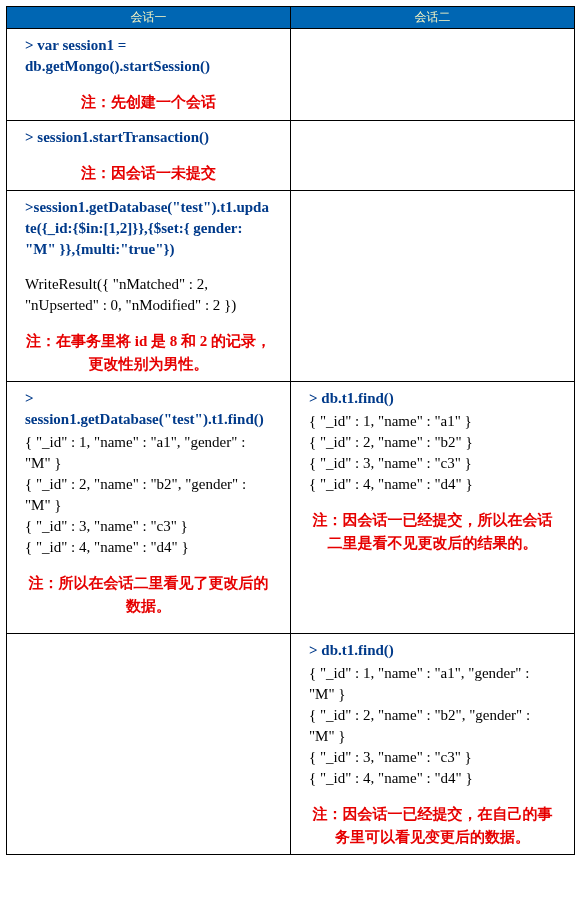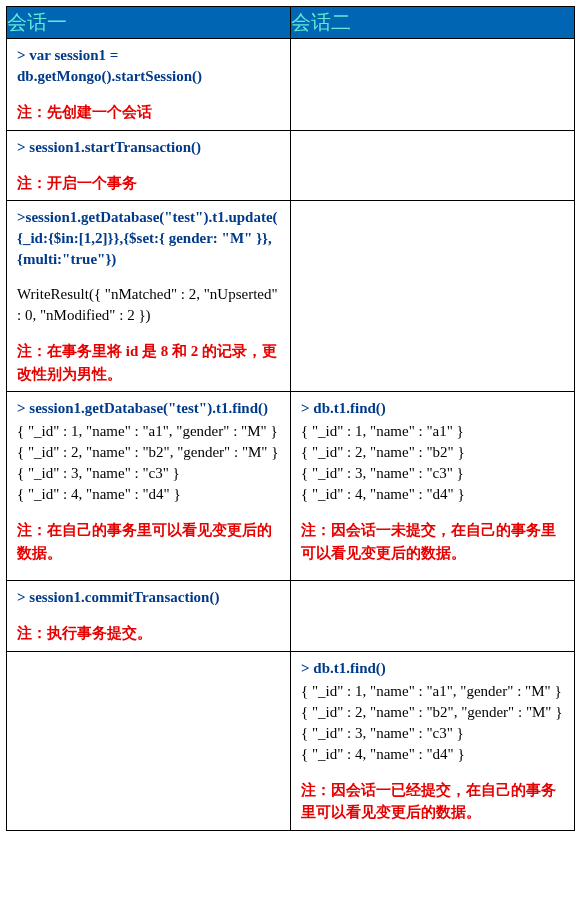--- a/index.html
+++ b/index.html
@@ -17,43 +17,44 @@
     table-layout: fixed;
   }
   th, td {
     border: 1.5px solid #000;
     vertical-align: top;
     padding: 4px 6px;
     word-wrap: break-word;
   }
   th {
     background: #0066b3;
-    color: #5eead4;
+    color: #fef9c3;
     font-weight: normal;
-    text-align: left;
+    text-align: center;
     padding: 2px 0;
-    font-size: 20px;
+    font-size: 12px;
   }
   .cmd {
     color: #003a8a;
     font-weight: bold;
     font-family: "Times New Roman", serif;
     line-height: 1.4;
   }
   .out {
     color: #000;
     font-family: "Times New Roman", serif;
     line-height: 1.4;
   }
   .note {
     color: #e60000;
     font-weight: bold;
     line-height: 1.5;
+    text-align: center;
   }
-  .block { margin: 2px 4px; }
+  .block { margin: 2px 12px; }
   .gap { height: 10px; }
 </style>
 </head>
 <body>
 
 <table>
   <thead>
     <tr>
       <th>会话一</th>
       <th>会话二</th>
@@ -67,60 +68,52 @@
         <div class="gap"></div>
         <div class="block note">注：先创建一个会话</div>
       </td>
       <td></td>
     </tr>
 
     <tr>
       <td>
         <div class="block cmd">&gt; session1.startTransaction()</div>
         <div class="gap"></div>
-        <div class="block note">注：开启一个事务</div>
+        <div class="block note">注：因会话一未提交</div>
       </td>
       <td></td>
     </tr>
 
     <tr>
       <td>
         <div class="block cmd">&gt;session1.getDatabase("test").t1.update({_id:{$in:[1,2]}},{$set:{ gender: "M" }},{multi:"true"})</div>
         <div class="gap"></div>
         <div class="block out">WriteResult({ "nMatched" : 2, "nUpserted" : 0, "nModified" : 2 })</div>
         <div class="gap"></div>
         <div class="block note">注：在事务里将 id 是 8 和 2 的记录，更改性别为男性。</div>
       </td>
       <td></td>
     </tr>
 
     <tr>
       <td>
         <div class="block cmd">&gt; session1.getDatabase("test").t1.find()</div>
         <div class="block out">{ "_id" : 1, "name" : "a1", "gender" : "M" }<br>{ "_id" : 2, "name" : "b2", "gender" : "M" }<br>{ "_id" : 3, "name" : "c3" }<br>{ "_id" : 4, "name" : "d4" }</div>
         <div class="gap"></div>
-        <div class="block note">注：在自己的事务里可以看见变更后的数据。</div>
+        <div class="block note">注：所以在会话二里看见了更改后的数据。</div>
         <div class="gap"></div>
       </td>
       <td>
         <div class="block cmd">&gt; db.t1.find()</div>
         <div class="block out">{ "_id" : 1, "name" : "a1" }<br>{ "_id" : 2, "name" : "b2" }<br>{ "_id" : 3, "name" : "c3" }<br>{ "_id" : 4, "name" : "d4" }</div>
         <div class="gap"></div>
-        <div class="block note">注：因会话一未提交，在自己的事务里可以看见变更后的数据。</div>
+        <div class="block note">注：因会话一已经提交，所以在会话二里是看不见更改后的结果的。</div>
       </td>
     </tr>
 
-    <tr>
-      <td>
-        <div class="block cmd">&gt; session1.commitTransaction()</div>
-        <div class="gap"></div>
-        <div class="block note">注：执行事务提交。</div>
-      </td>
-      <td></td>
-    </tr>
 
     <tr>
       <td></td>
       <td>
         <div class="block cmd">&gt; db.t1.find()</div>
         <div class="block out">{ "_id" : 1, "name" : "a1", "gender" : "M" }<br>{ "_id" : 2, "name" : "b2", "gender" : "M" }<br>{ "_id" : 3, "name" : "c3" }<br>{ "_id" : 4, "name" : "d4" }</div>
         <div class="gap"></div>
         <div class="block note">注：因会话一已经提交，在自己的事务里可以看见变更后的数据。</div>
       </td>
     </tr>

